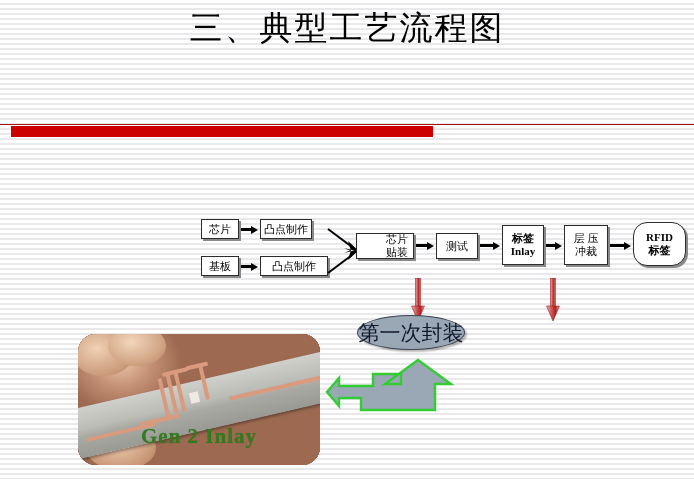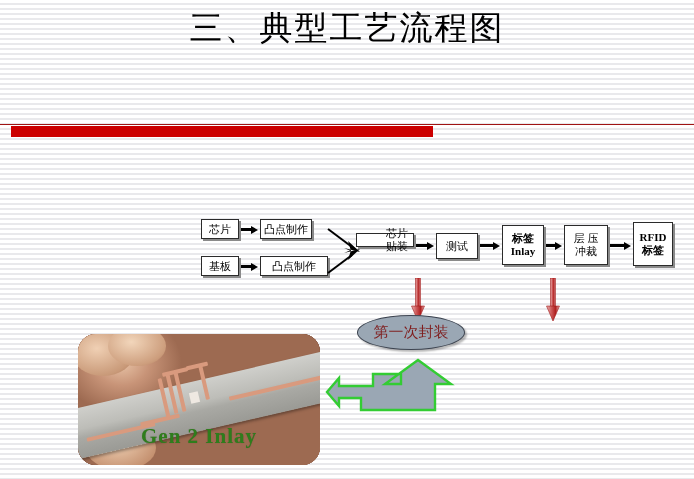--- a/index.html
+++ b/index.html
@@ -79,21 +79,21 @@
   .red-arrow{position:absolute;width:14px;height:44px;}
 
   
   .ellipse{
     position:absolute;box-sizing:border-box;
     border-radius:50%;
     background:#9aa7b4;
     border:1px solid #3d4450;
     display:flex;align-items:center;justify-content:center;
     font-family:"Liberation Serif", serif;
-    font-size:15px;color:#7f1d1d;white-space:nowrap;
+    font-size:21px;color:#0f172a;white-space:nowrap;
     box-shadow:2px 2px 2px rgba(0,0,0,.28);
   }
 
   
   #photo{
     position:absolute;left:78px;top:334px;width:242px;height:131px;
     overflow:hidden;background:#b98a72;border-radius:18px;
   }
   #photo .bg{
     position:absolute;inset:0;
@@ -164,21 +164,21 @@
 
     <svg class="arrow-diag" style="left:326px;top:215px;width:36px;height:70px;" viewBox="0 0 36 70">
       <path d="M2,14 L26,32" stroke="#000000" stroke-width="2" fill="none"></path>
       <path d="M34,37 L22,26 L25,36 L18,33 Z" fill="#000000"></path>
     </svg>
     <svg class="arrow-diag" style="left:326px;top:215px;width:36px;height:70px;" viewBox="0 0 36 70">
       <path d="M2,58 L26,40" stroke="#000000" stroke-width="2" fill="none"></path>
       <path d="M34,34 L22,45 L25,35 L18,38 Z" fill="#000000"></path>
     </svg>
 
-    <div class="box" style="left:356px;top:233px;width:58px;height:14px;padding-left:24px;">芯片贴装</div>
+    <div class="box" style="left:356px;top:233px;width:58px;height:26px;padding-left:24px;">芯片贴装</div>
 
     <div class="arrow-h" style="left:416px;top:242px;width:18px;">
       <div class="shaft" style="width:11px;"></div>
       <div class="head" style="left:11px;"></div>
     </div>
 
     <div class="box" style="left:436px;top:233px;width:42px;height:26px;">测试</div>
 
     <div class="arrow-h" style="left:480px;top:242px;width:20px;">
       <div class="shaft" style="width:13px;"></div>
@@ -194,21 +194,21 @@
     </div>
 
     <div class="box" style="left:564px;top:225px;width:44px;height:40px;">层 压
 冲裁</div>
 
     <div class="arrow-h" style="left:610px;top:242px;width:21px;">
       <div class="shaft" style="width:14px;"></div>
       <div class="head" style="left:14px;"></div>
     </div>
 
-    <div class="box bold" style="left:633px;top:222px;width:40px;height:44px;">RFID
+    <div class="box bold" style="left:633px;top:222px;width:53px;height:44px;border-radius:14px;">RFID
 标签</div>
   </div>
 
   <svg class="red-arrow" style="left:411px;top:278px;" viewBox="0 0 14 44">
     <defs>
       <linearGradient id="rg1" x1="0" y1="0" x2="1" y2="0">
         <stop offset="0%" stop-color="#e9b7b7"></stop>
         <stop offset="35%" stop-color="#cf5d5d"></stop>
         <stop offset="70%" stop-color="#b02020"></stop>
         <stop offset="100%" stop-color="#e9b7b7"></stop>

